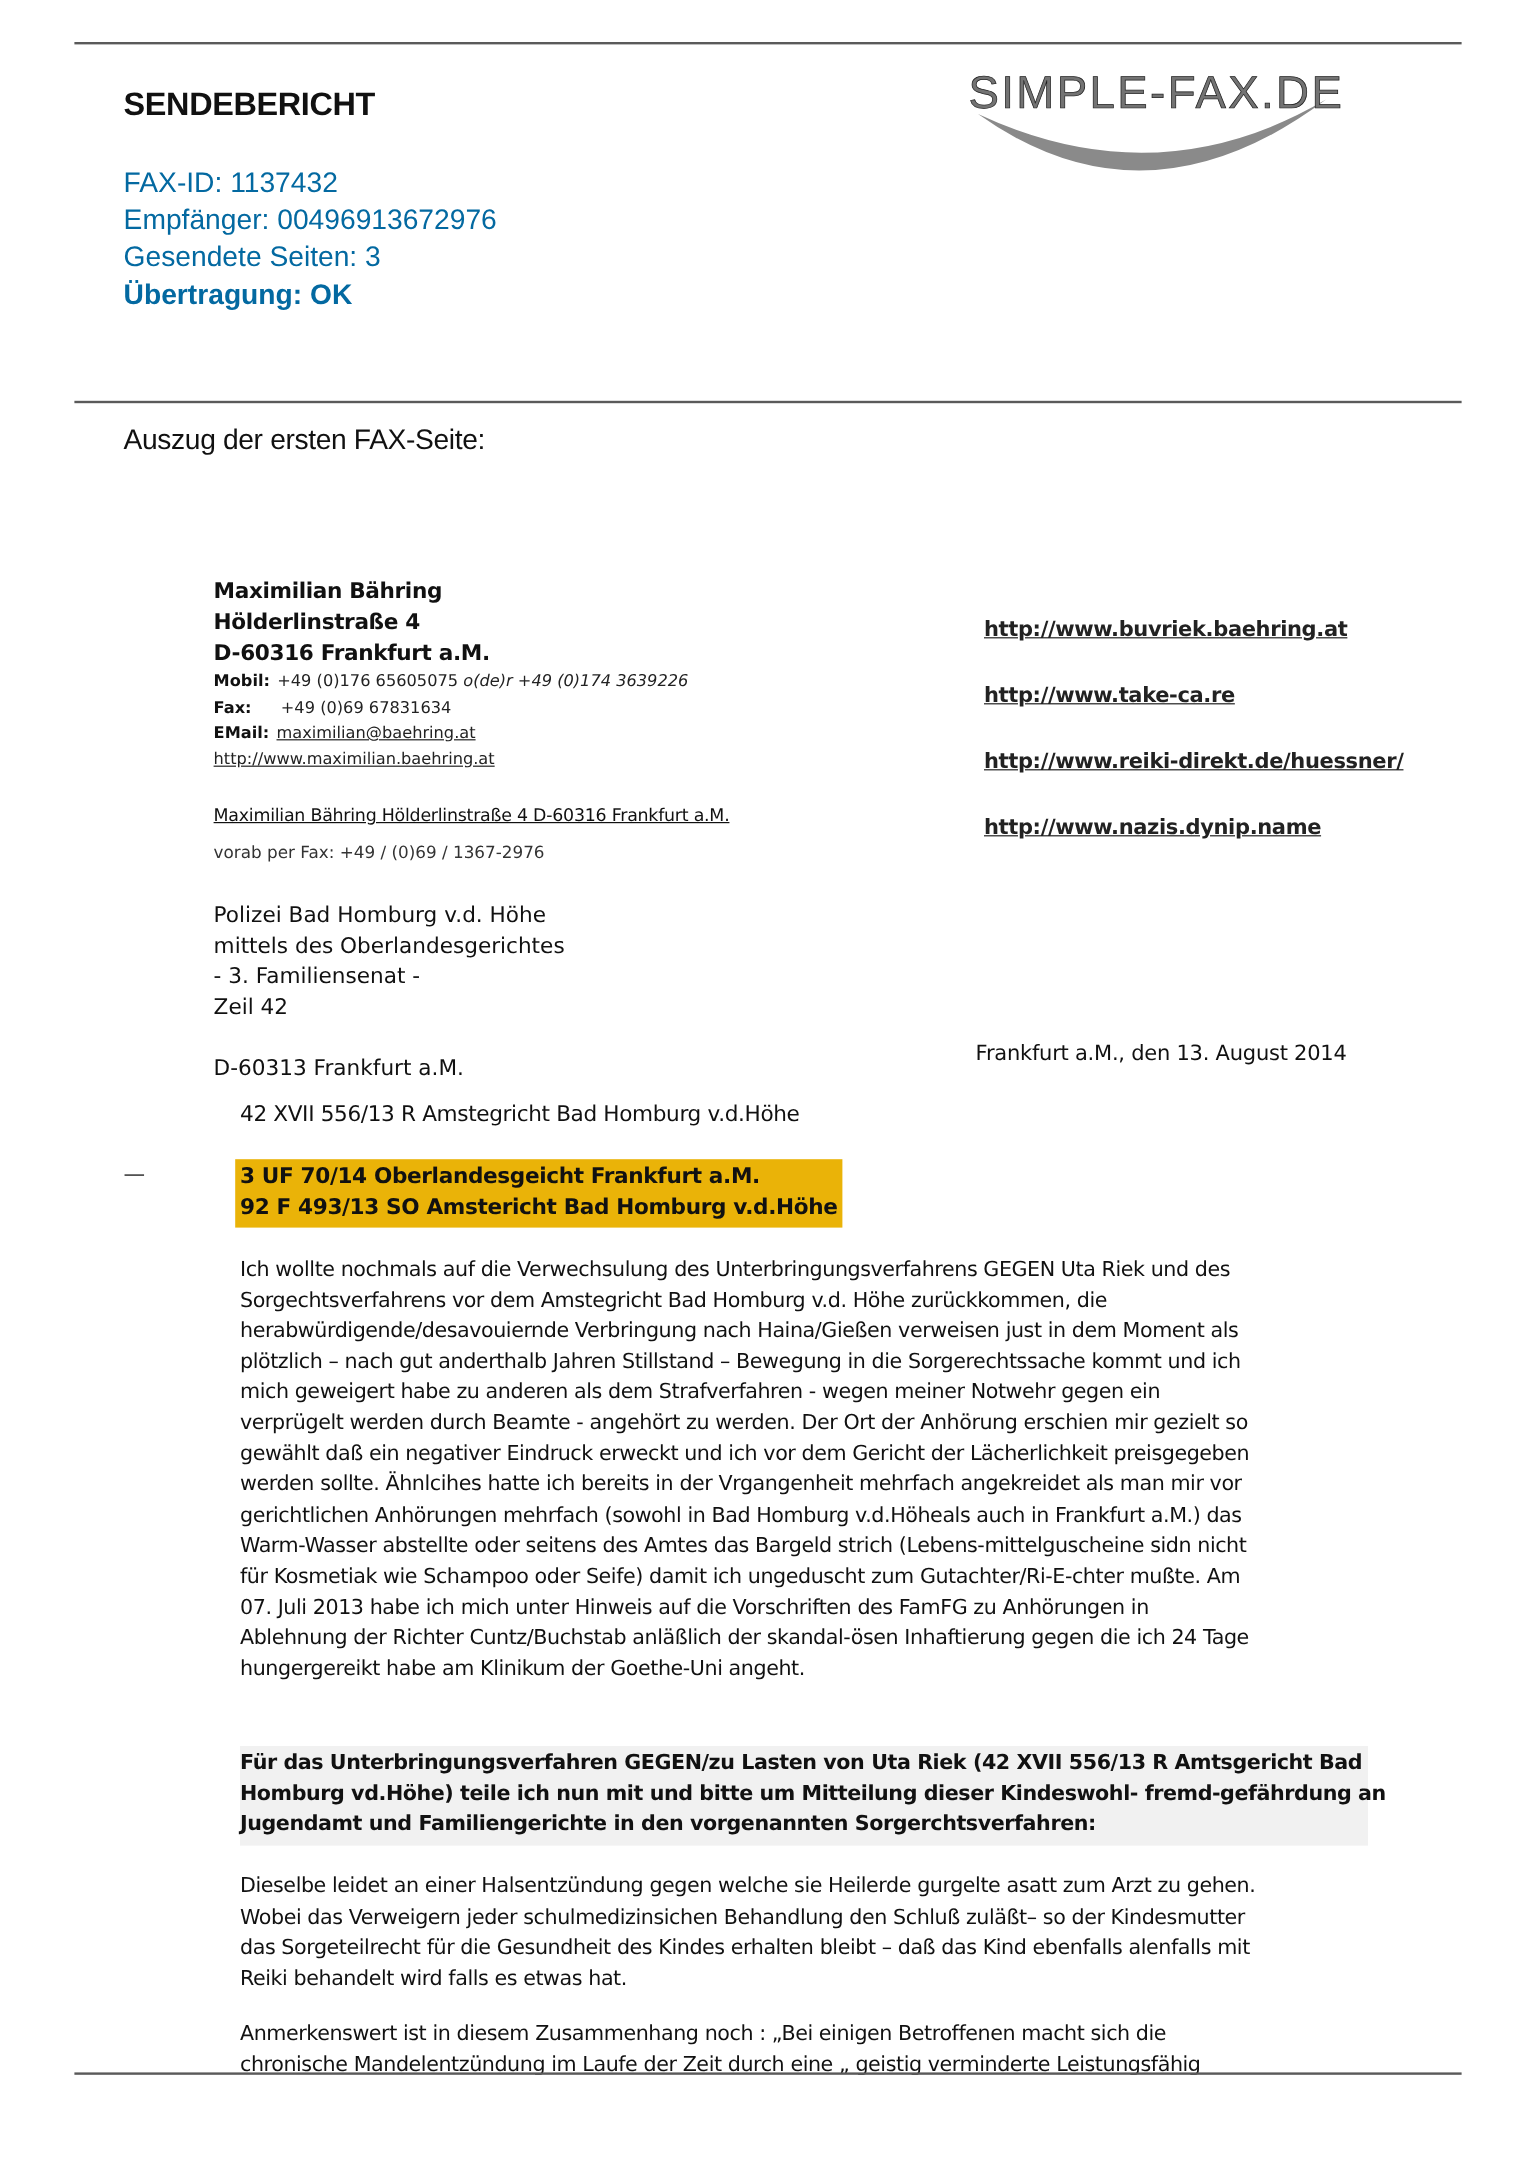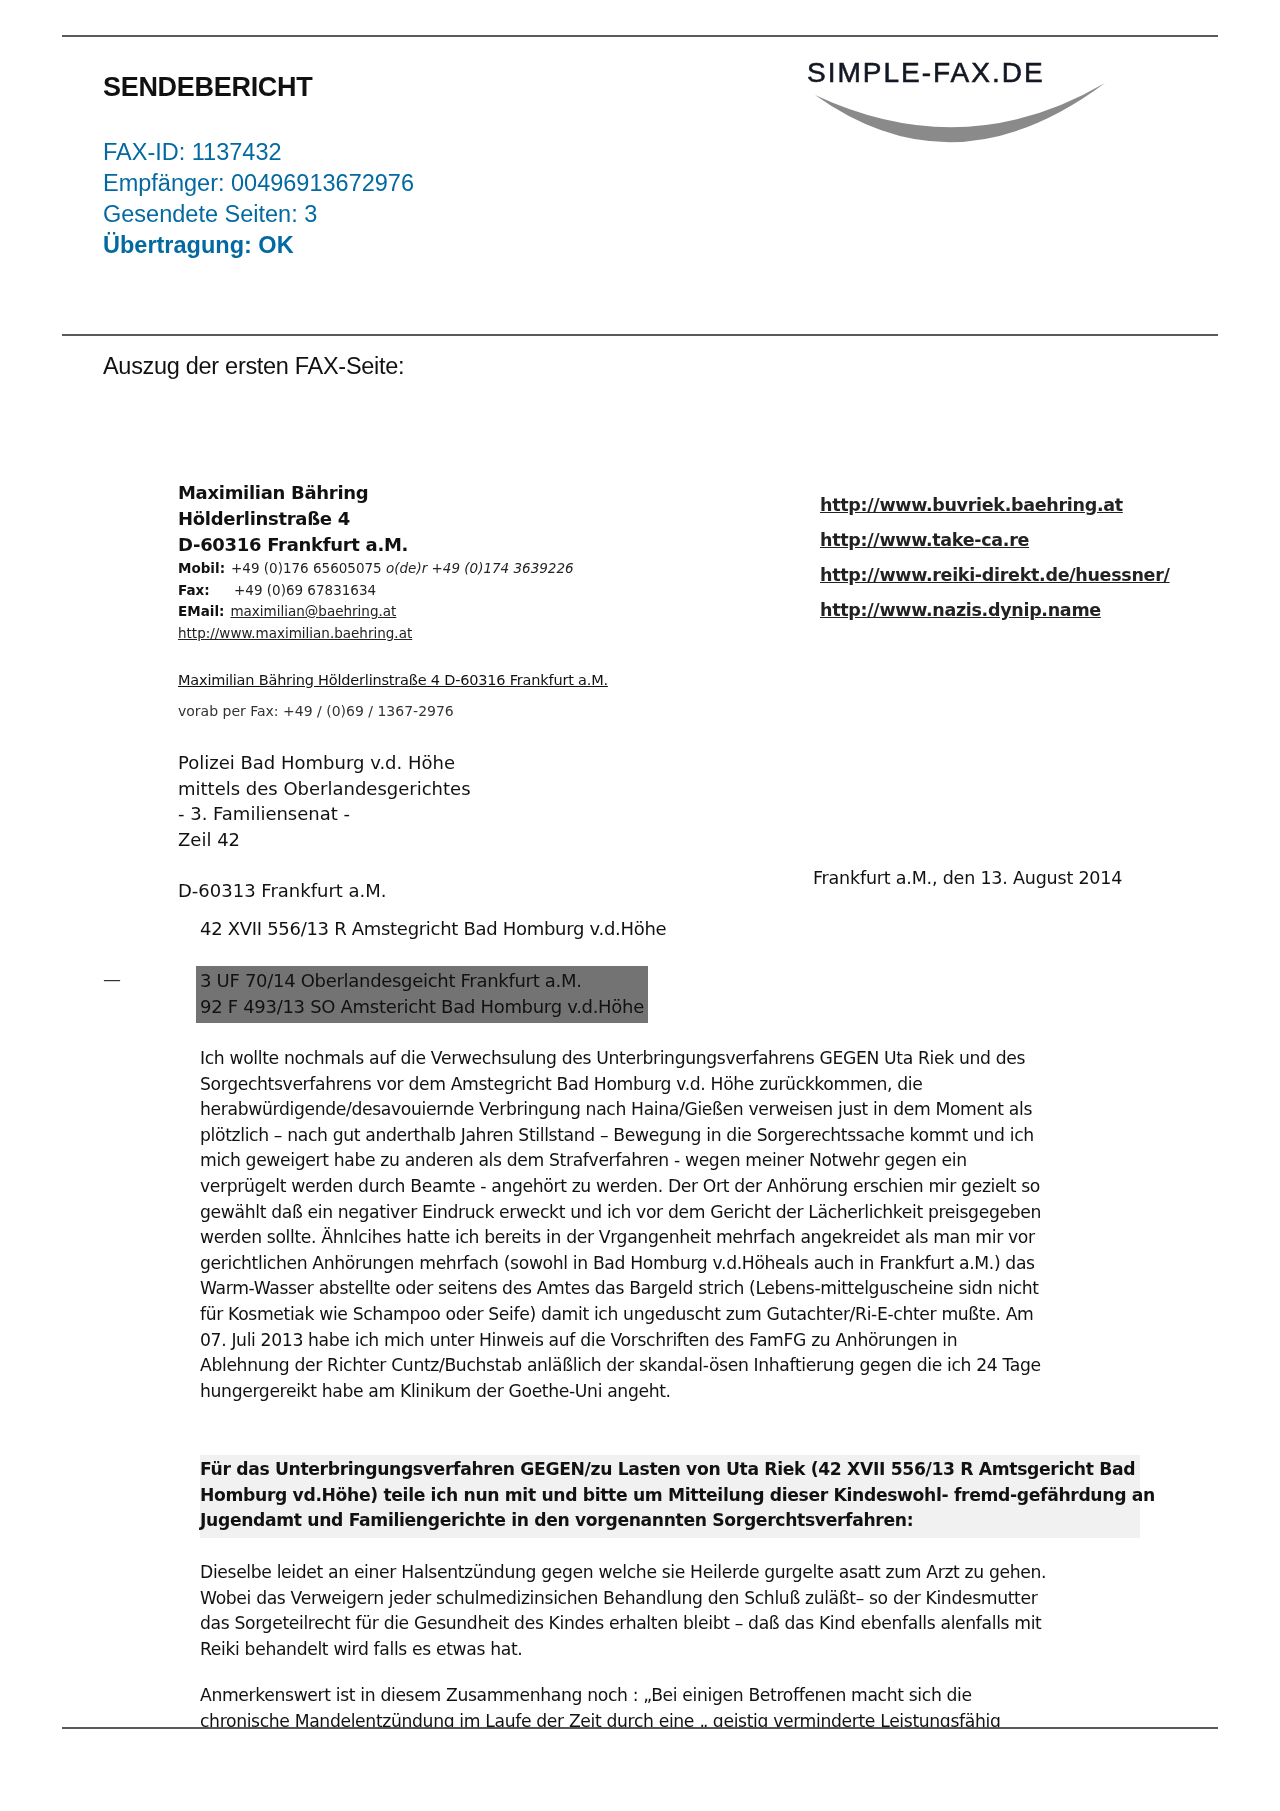--- a/index.html
+++ b/index.html
@@ -4,45 +4,45 @@
 <style>
   html, body { margin: 0; padding: 0; background: #ffffff; }
   body { width: 1280px; height: 1811px; position: relative; overflow: hidden; color: #111111; font-family: "DejaVu Sans", sans-serif; }
   .abs { position: absolute; }
   .rule { position: absolute; left: 62px; width: 1156px; height: 2px; background: #5a5a5a; }
   .report-title { left: 103px; top: 72px; font-family: "Liberation Sans", sans-serif; font-weight: bold; font-size: 27px; letter-spacing: -0.3px; color: #111; }
   .meta { left: 103px; top: 137px; font-family: "Liberation Sans", sans-serif; font-size: 23.5px; line-height: 31px; color: #0369a1; }
   .meta .row { white-space: nowrap; }
   .meta .row.bold { font-weight: bold; }
   .logo { left: 805px; top: 55px; width: 400px; height: 95px; }
-  .logo-text { position: absolute; left: 2px; top: 2px; font-family: "Liberation Sans", sans-serif; font-size: 28px; letter-spacing: 2px; color: #0f172a; font-weight: normal; -webkit-text-stroke: 0.6px #1a1a1a; white-space: nowrap; }
+  .logo-text { position: absolute; left: 2px; top: 2px; font-family: "Liberation Sans", sans-serif; font-size: 38px; letter-spacing: 2px; color: #737373; font-weight: normal; -webkit-text-stroke: 0.6px #1a1a1a; white-space: nowrap; }
   .excerpt-label { left: 103px; top: 353px; font-family: "Liberation Sans", sans-serif; font-size: 23.5px; color: #111; letter-spacing: -0.3px; }
 
   .fax { font-family: "DejaVu Sans", sans-serif; }
   .sender { left: 178px; top: 480px; }
   .sender .big { font-weight: bold; font-size: 18px; line-height: 26px; white-space: nowrap; letter-spacing: -0.3px; }
   .sender .small { font-size: 13.5px; line-height: 21.5px; white-space: nowrap; color: #222; }
   .sender .lbl { display: inline-block; width: 56px; font-weight: bold; color: #111; }
   .sender .lbl.auto { width: auto; margin-right: 6px; }
   .sender a, .fax-link { color: #222; text-decoration: underline; margin-top: 40px; }
   .italic { font-style: italic; }
 
   .links { left: 820px; top: 488px; }
-  .links .lnk { font-weight: bold; font-size: 17.5px; line-height: 35px; text-decoration: underline; color: #222; white-space: nowrap; letter-spacing: -0.3px; }
+  .links .lnk { font-weight: bold; font-size: 17.5px; line-height: 35px; text-decoration: underline; color: #222; white-space: nowrap; letter-spacing: -0.3px; margin-top: 20px; }
 
   .return-addr { left: 178px; top: 672px; font-size: 14.5px; text-decoration: underline; color: #111; white-space: nowrap; letter-spacing: -0.2px; }
   .vorab { left: 178px; top: 703px; font-size: 14px; color: #333; white-space: nowrap; }
 
   .recipient { left: 178px; top: 750px; font-size: 18px; line-height: 25.5px; color: #111; }
   .recipient-city { left: 178px; top: 880px; font-size: 18px; color: #111; white-space: nowrap; }
   .date { left: 813px; top: 868px; font-size: 17.5px; color: #111; white-space: nowrap; letter-spacing: -0.2px; }
 
   .case1 { left: 200px; top: 918px; font-size: 18px; color: #111; white-space: nowrap; letter-spacing: -0.3px; }
   .case-dash { left: 103px; top: 968px; font-size: 18px; color: #333; }
-  .case-block { left: 196px; top: 966px; background: #737373; padding: 2px 4px 3px 4px; font-weight: normal; font-size: 18px; line-height: 26px; color: #111; white-space: nowrap; letter-spacing: -0.3px; }
+  .case-block { left: 196px; top: 966px; background: #eab308; padding: 2px 4px 3px 4px; font-weight: bold; font-size: 18px; line-height: 26px; color: #111; white-space: nowrap; letter-spacing: -0.3px; }
 
   .body-text { left: 200px; width: 960px; font-size: 17.2px; line-height: 25.6px; color: #111; letter-spacing: -0.35px; }
   .body-text .ln { white-space: nowrap; }
   .p1 { top: 1046px; }
   .p2 { top: 1455px; background: #f1f1f1; padding: 2px 0 4px 0; width: 940px; }
   .p3 { top: 1560px; }
   .p4 { top: 1683px; height: 46px; overflow: hidden; }
   .bottom-rule { top: 1727px; }
 </style>
 </head>

